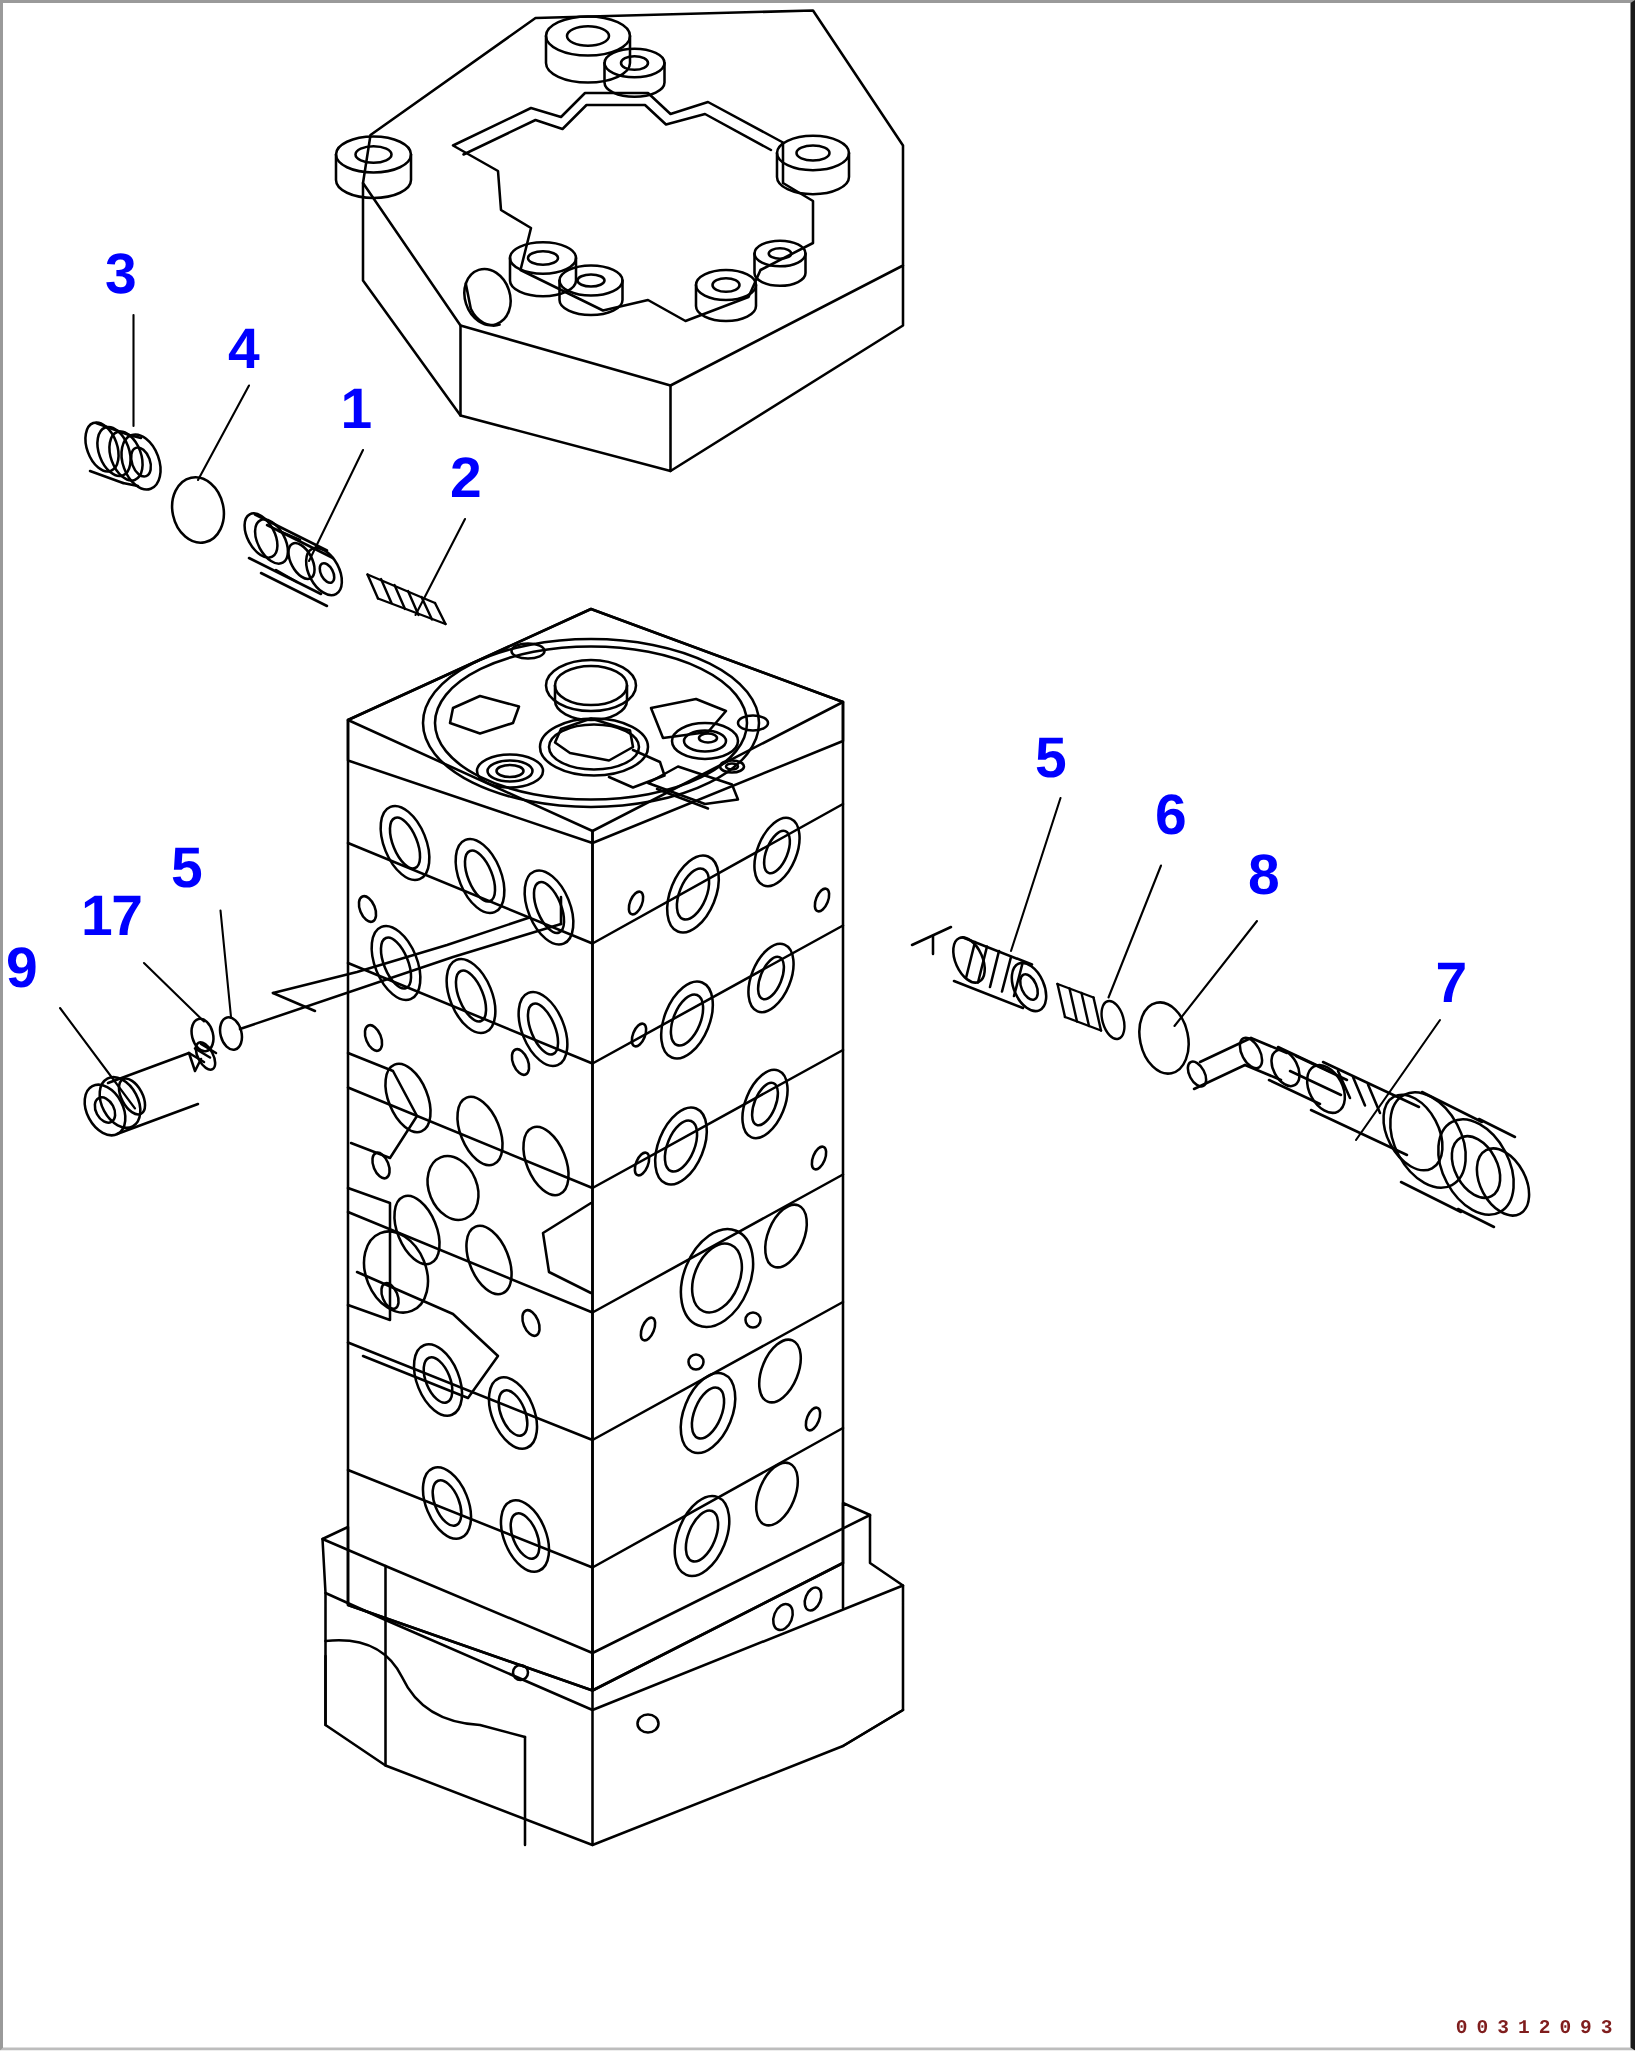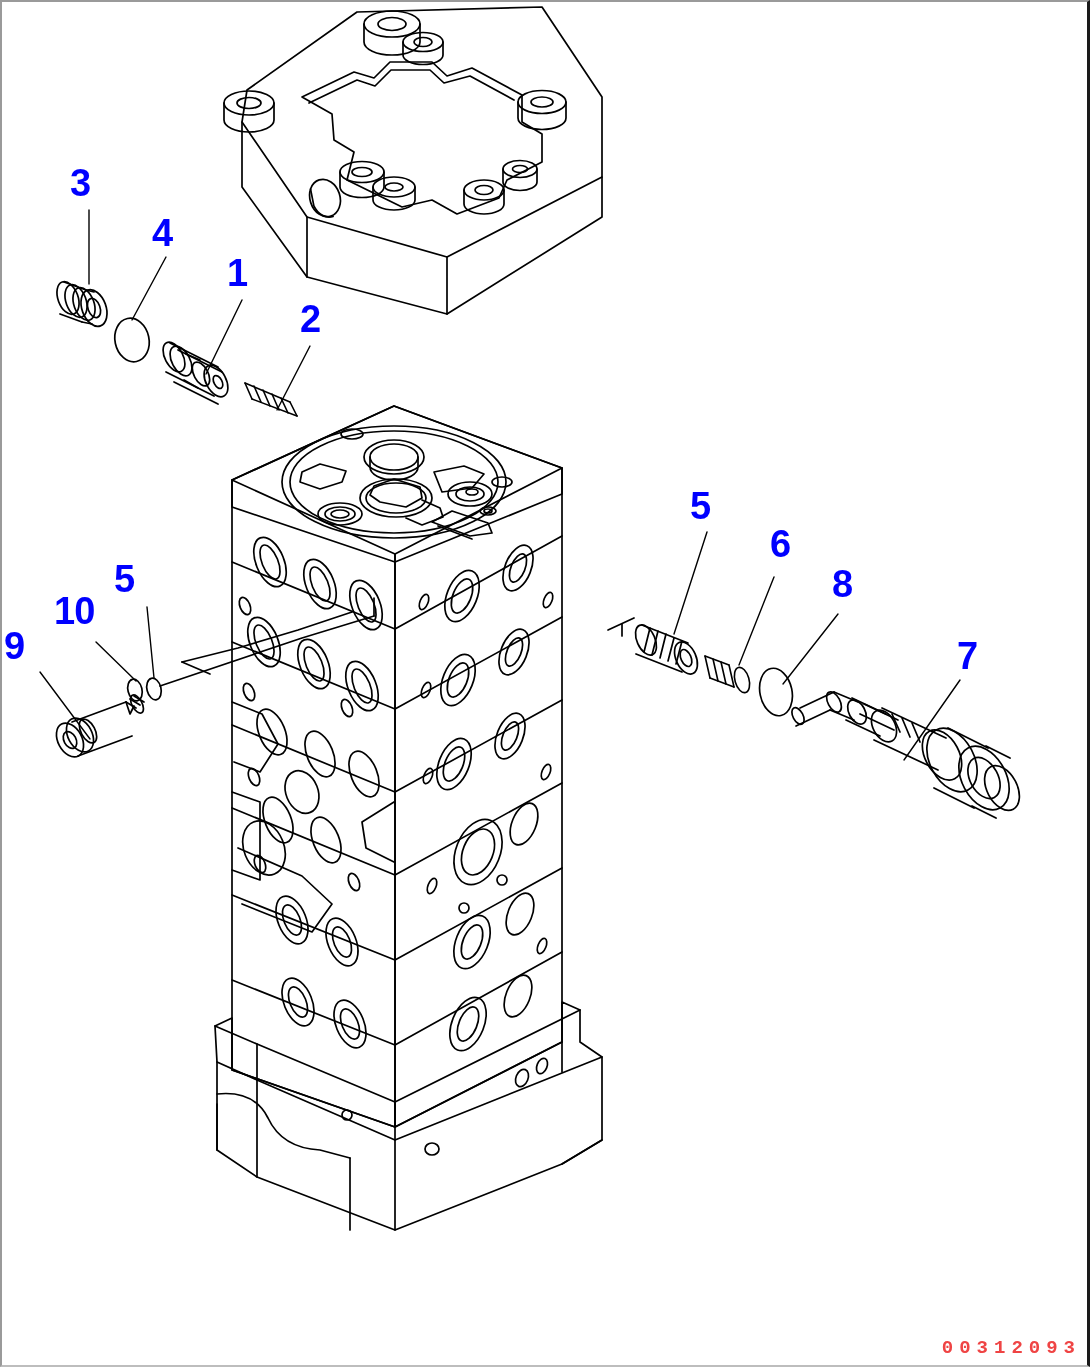--- a/index.html
+++ b/index.html
@@ -36,23 +36,23 @@
     line-height: 38px;
     font-family: "Liberation Sans", sans-serif;
     letter-spacing: -1px;
     white-space: nowrap;
   }
   #drawing-number {
     position: absolute;
     right: 6px;
     bottom: 6px;
     font-family: "Liberation Mono", monospace;
-    font-size: 19px;
+    font-size: 13px;
     font-weight: bold;
-    color: #ef4444;
+    color: #7f1d1d;
     letter-spacing: 6px;
     white-space: nowrap;
   }
 </style>
 </head>
 <body>
 
 <div id="page">
 
   <svg id="drawing-svg" viewBox="0 0 1085 1362">
@@ -396,18 +396,18 @@
 
   <div class="callout" style="left:68px;  top:162px;">3</div>
   <div class="callout" style="left:150px; top:212px;">4</div>
   <div class="callout" style="left:225px; top:252px;">1</div>
   <div class="callout" style="left:298px; top:298px;">2</div>
   <div class="callout" style="left:688px; top:485px;">5</div>
   <div class="callout" style="left:768px; top:523px;">6</div>
   <div class="callout" style="left:830px; top:563px;">8</div>
   <div class="callout" style="left:955px; top:635px;">7</div>
   <div class="callout" style="left:112px; top:558px;">5</div>
-  <div class="callout" style="left:52px;  top:590px;">10</div>
+  <div class="callout" style="left:52px;  top:590px;">17</div>
   <div class="callout" style="left:2px;   top:625px;">9</div>
 
   <div id="drawing-number">00312093</div>
 
 </div>
 
 </body></html>

